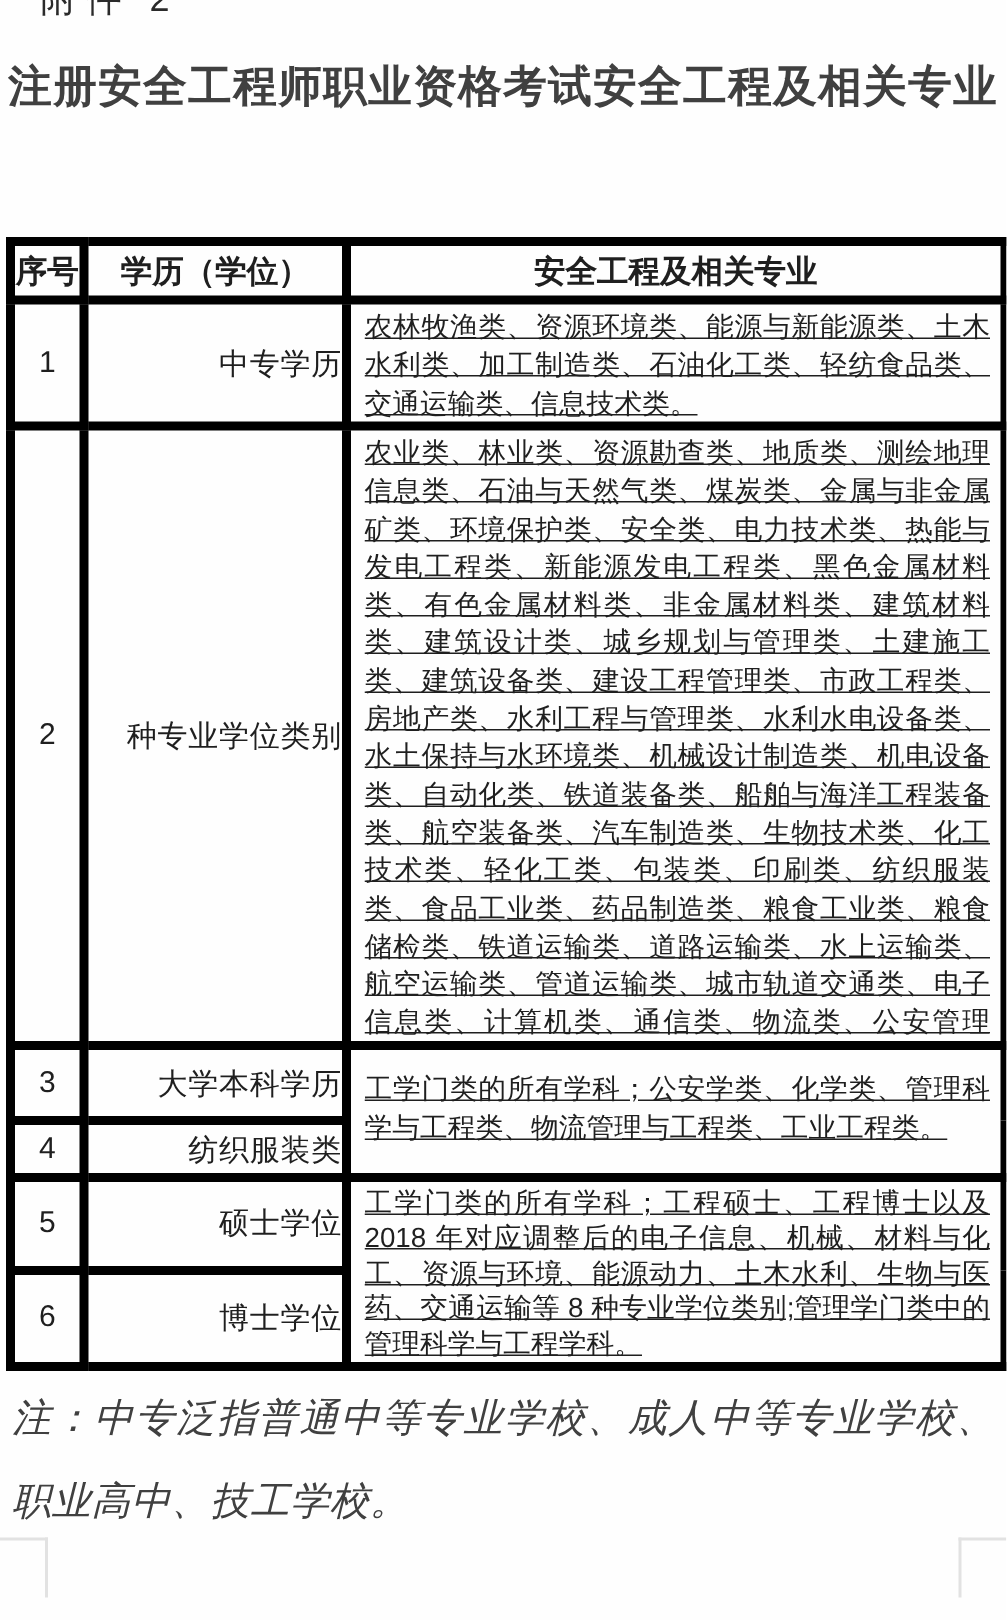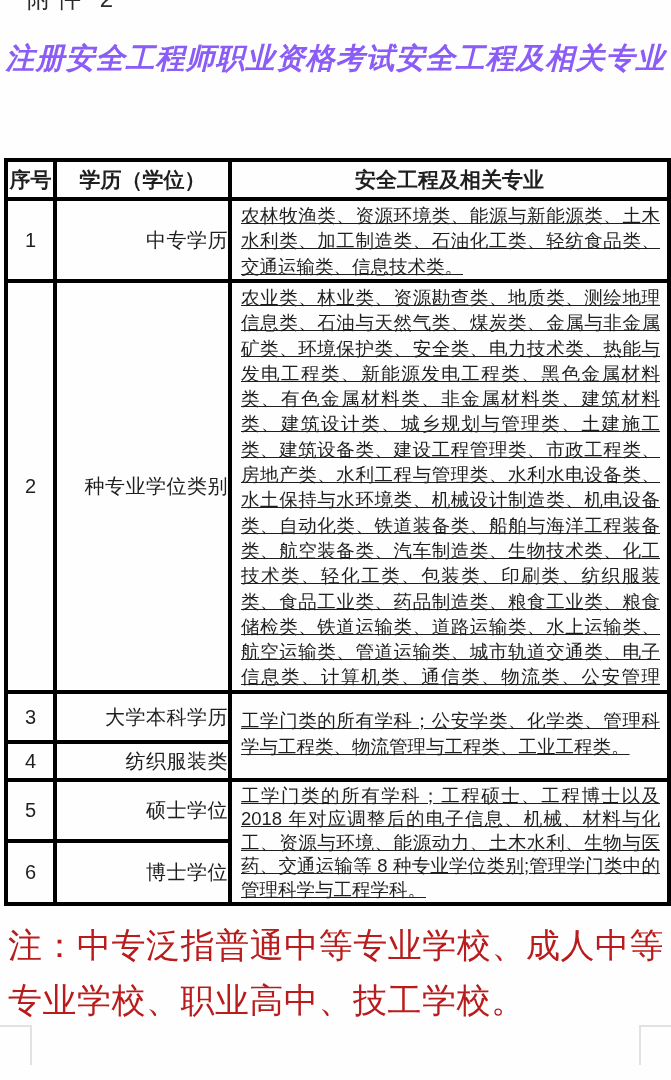--- a/index.html
+++ b/index.html
@@ -6,45 +6,46 @@
   html,body { background:#ffffff; }
   .canvas {
     position:relative; width:671px; height:1080px; background:#fefefe;
     overflow:hidden; font-family:"Liberation Sans", sans-serif; color:#212121;
   }
   .attachment-fragment{
     position:absolute; top:-17px; left:27px; font-size:24px; color:#2a2a2a;
     letter-spacing:6px;
   }
   .title-block{ position:absolute; top:34px; left:0; width:671px; text-align:center; }
-  .title-line{ font-size:29px; font-weight:bold; line-height:49px; color:#8b5cf6; letter-spacing:1px;font-style:italic; }
+  .title-line{ font-size:29px; font-weight:bold; line-height:49px; color:#404040; letter-spacing:1px; }
   table.catalog{
     position:absolute; left:4px; top:158px; width:663px;
     border-collapse:collapse; table-layout:fixed;
   }
   table.catalog th, table.catalog td{
-    border:4px solid #000000; vertical-align:middle; color:#1f1f1f;
+    border:6px solid #000000; vertical-align:middle; color:#1f1f1f;
   }
   col.c-no{ width:49px; } col.c-deg{ width:175px; } col.c-maj{ width:439px; }
   th{ font-size:21px; font-weight:bold; text-align:center; height:37px; }
   td.no-cell{ font-size:20px; text-align:center; }
   td.deg-cell{ font-size:20px; text-align:right; letter-spacing:0.5px; }
   td.maj-cell{ font-size:18.5px; text-align:justify; padding:2px 7px 2px 9px; }
   .maj-inner{ overflow:hidden; line-height:25.3px;text-decoration:underline; }
   .h-row1 .maj-inner{ height:74px; }
   .h-row2 .maj-inner{ height:403px; }
   .mi-34{ height:56px; line-height:26px; }
   .mi-56{ height:116px; line-height:23.4px; }
   tr.h-head{ height:39px; } tr.h-row1{ height:76px; } tr.h-row2{ height:409px; }
   tr.h-row3{ height:50px; } tr.h-row4{ height:38px; }
   tr.h-row5{ height:58px; } tr.h-row6{ height:60px; }
   .note{
     position:absolute; left:8px; top:918px; width:656px;
-    font-size:34px; line-height:55px; color:#b91c1c; letter-spacing:0.5px;
+    font-size:26px; line-height:55px; color:#404040; letter-spacing:0.5px;
     text-align:justify;
+    font-style:italic;
   }
   .corner-mark{ position:absolute; top:1025px; width:32px; height:40px; }
   .corner-mark.left{ left:0; border-top:2px solid #e2e2e2; border-right:2px solid #e2e2e2; }
   .corner-mark.right{ right:0; border-top:2px solid #e2e2e2; border-left:2px solid #e2e2e2; }
 </style>
 </head>
 <body>
 
 <div class="canvas">
 

